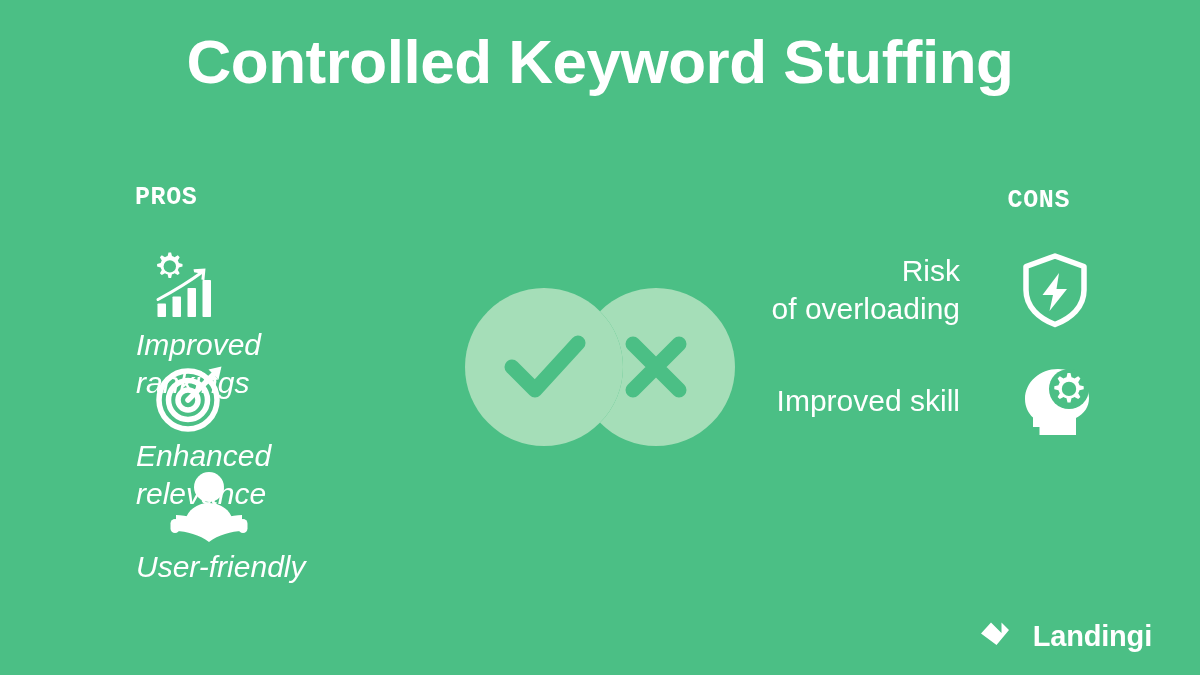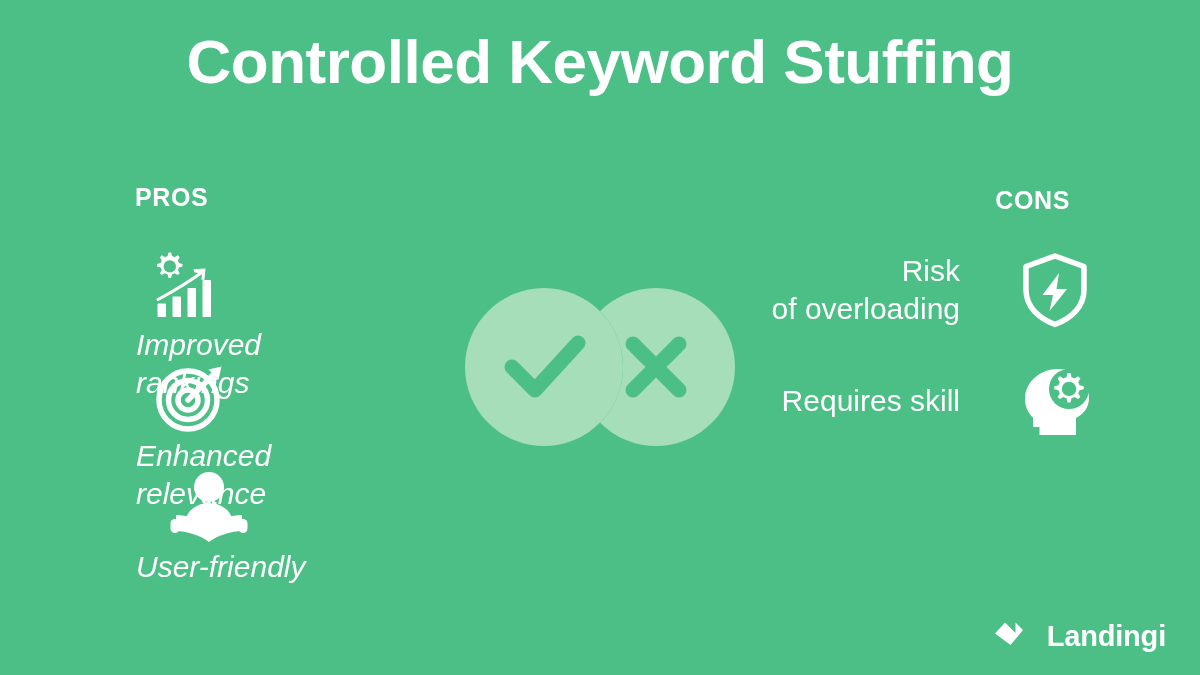--- a/index.html
+++ b/index.html
@@ -36,20 +36,21 @@
     white-space: nowrap;
   }
 
   
   .col-head {
     position: absolute;
     color: #ffffff;
     font-size: 25px;
     font-weight: bold;
     letter-spacing: 0.6px;
+    font-family: Liberation Mono, monospace;
   }
   .col-head.pros { left: 135px; top: 183px; }
   .col-head.cons { right: 130px; top: 186px; }
 
   
   .item {
     position: absolute;
     display: flex;
     align-items: center;
     height: 92px;
@@ -87,21 +88,21 @@
     position: absolute;
     left: 455px;
     top: 285px;
     width: 290px;
     height: 165px;
   }
 
   
   .logo {
     position: absolute;
-    right: 34px;
+    right: 48px;
     bottom: 22px;
     display: flex;
     align-items: center;
     gap: 22px;
   }
   .logo-mark { display: block; }
   .logo-text {
     color: #ffffff;
     font-size: 29px;
     font-weight: bold;
@@ -189,21 +190,21 @@
     <span class="item-icon">
       <svg width="82" height="82" viewBox="0 0 82 82" aria-hidden="true">
         <g fill="#ffffff">
           <path d="M44 9 C26 9 11 22 11 39 C11 47 14.5 53.5 19 57.5 L19 67 L25.5 67 L25.5 75 L62 75 L62 58 C70.5 53.5 75 47 75 38 C75 22 61 9 44 9 Z"></path>
           <circle cx="55" cy="29" r="20" fill="#4bbf85"></circle>
           <path d="M53.5 13 l3 0 1 4.2 a11 11 0 0 1 3 1.3 l3.7-2.2 2.2 2.2 -2.2 3.7 a11 11 0 0 1 1.3 3 l4.2 1 0 3 -4.2 1 a11 11 0 0 1 -1.3 3 l2.2 3.7 -2.2 2.2 -3.7-2.2 a11 11 0 0 1 -3 1.3 l-1 4.2 -3 0 -1-4.2 a11 11 0 0 1 -3-1.3 l-3.7 2.2 -2.2-2.2 2.2-3.7 a11 11 0 0 1 -1.3-3 l-4.2-1 0-3 4.2-1 a11 11 0 0 1 1.3-3 l-2.2-3.7 2.2-2.2 3.7 2.2 a11 11 0 0 1 3-1.3 z"></path>
           <circle cx="55" cy="28.9" r="7.2" fill="#4bbf85"></circle>
         </g>
       </svg>
     </span>
-    <span class="item-label">Requires skill</span>
+    <span class="item-label">Improved skill</span>
   </div>
 
 
   <div class="center-emblem">
     <svg width="290" height="165" viewBox="0 0 290 165" aria-hidden="true">
       <defs>
         <mask id="cut-left-from-right">
           <rect x="0" y="0" width="290" height="165" fill="#ffffff"></rect>
           <circle cx="89" cy="82" r="79" fill="#000000"></circle>
         </mask>

